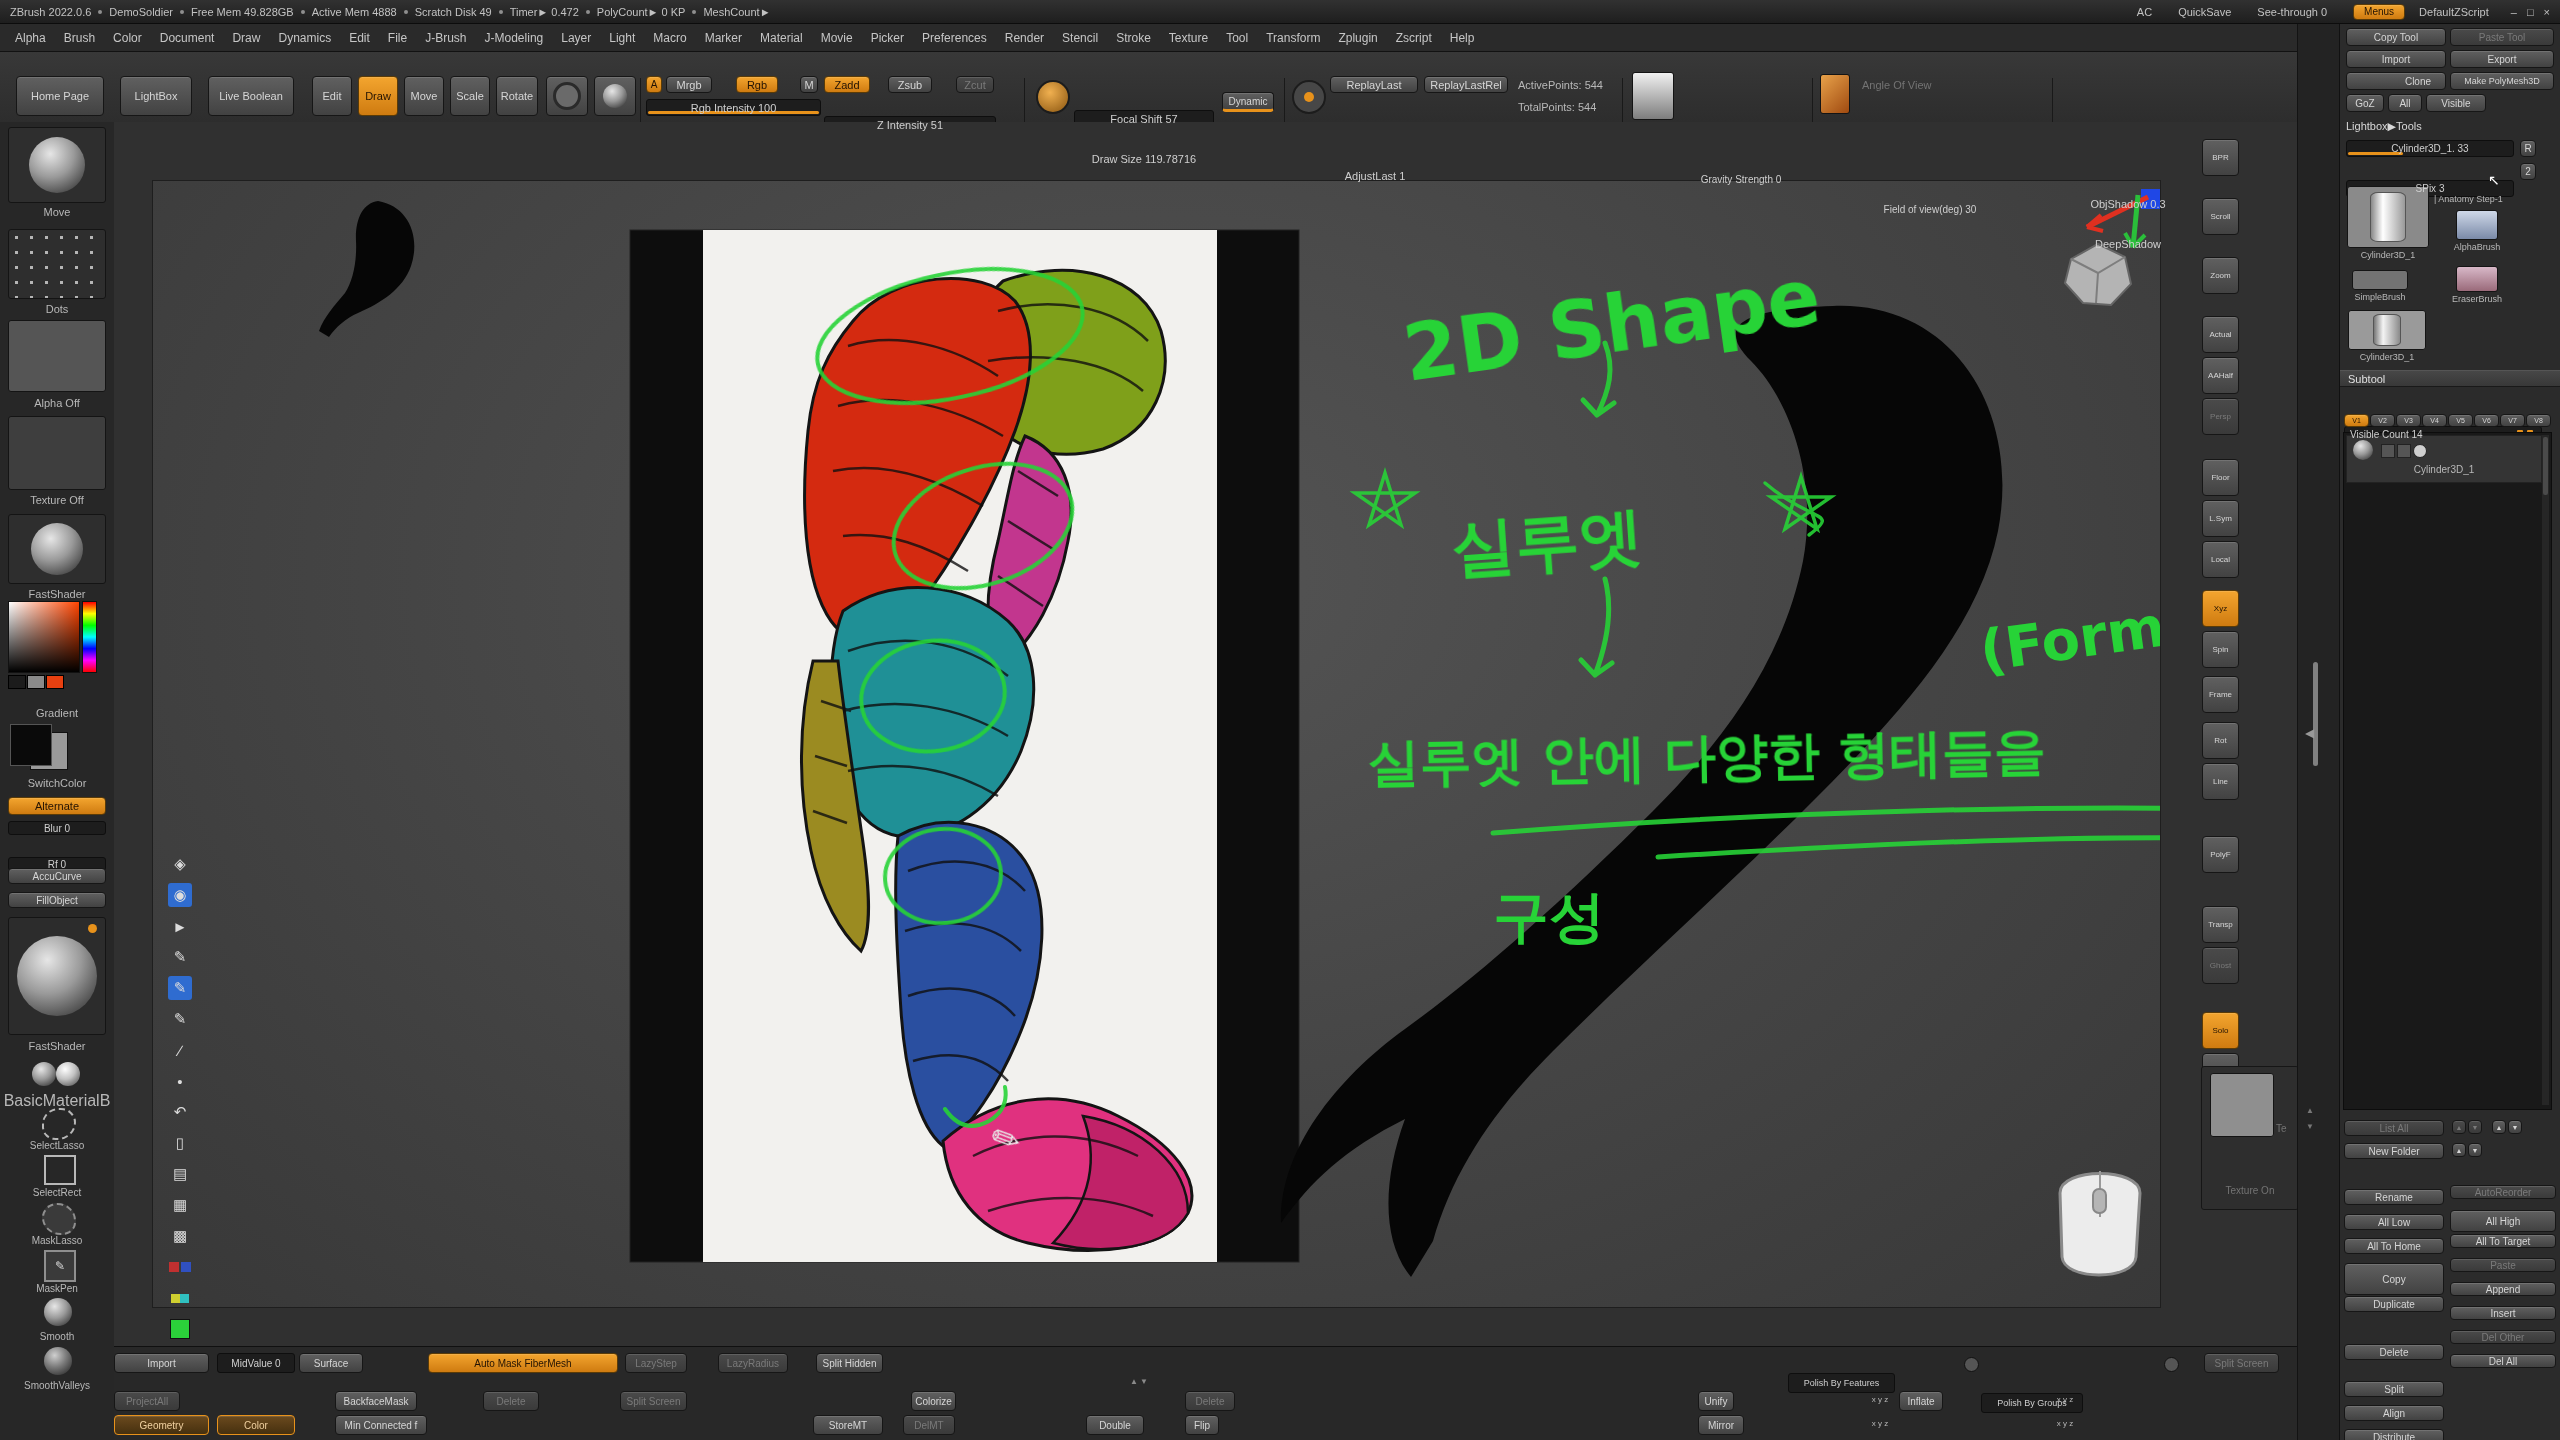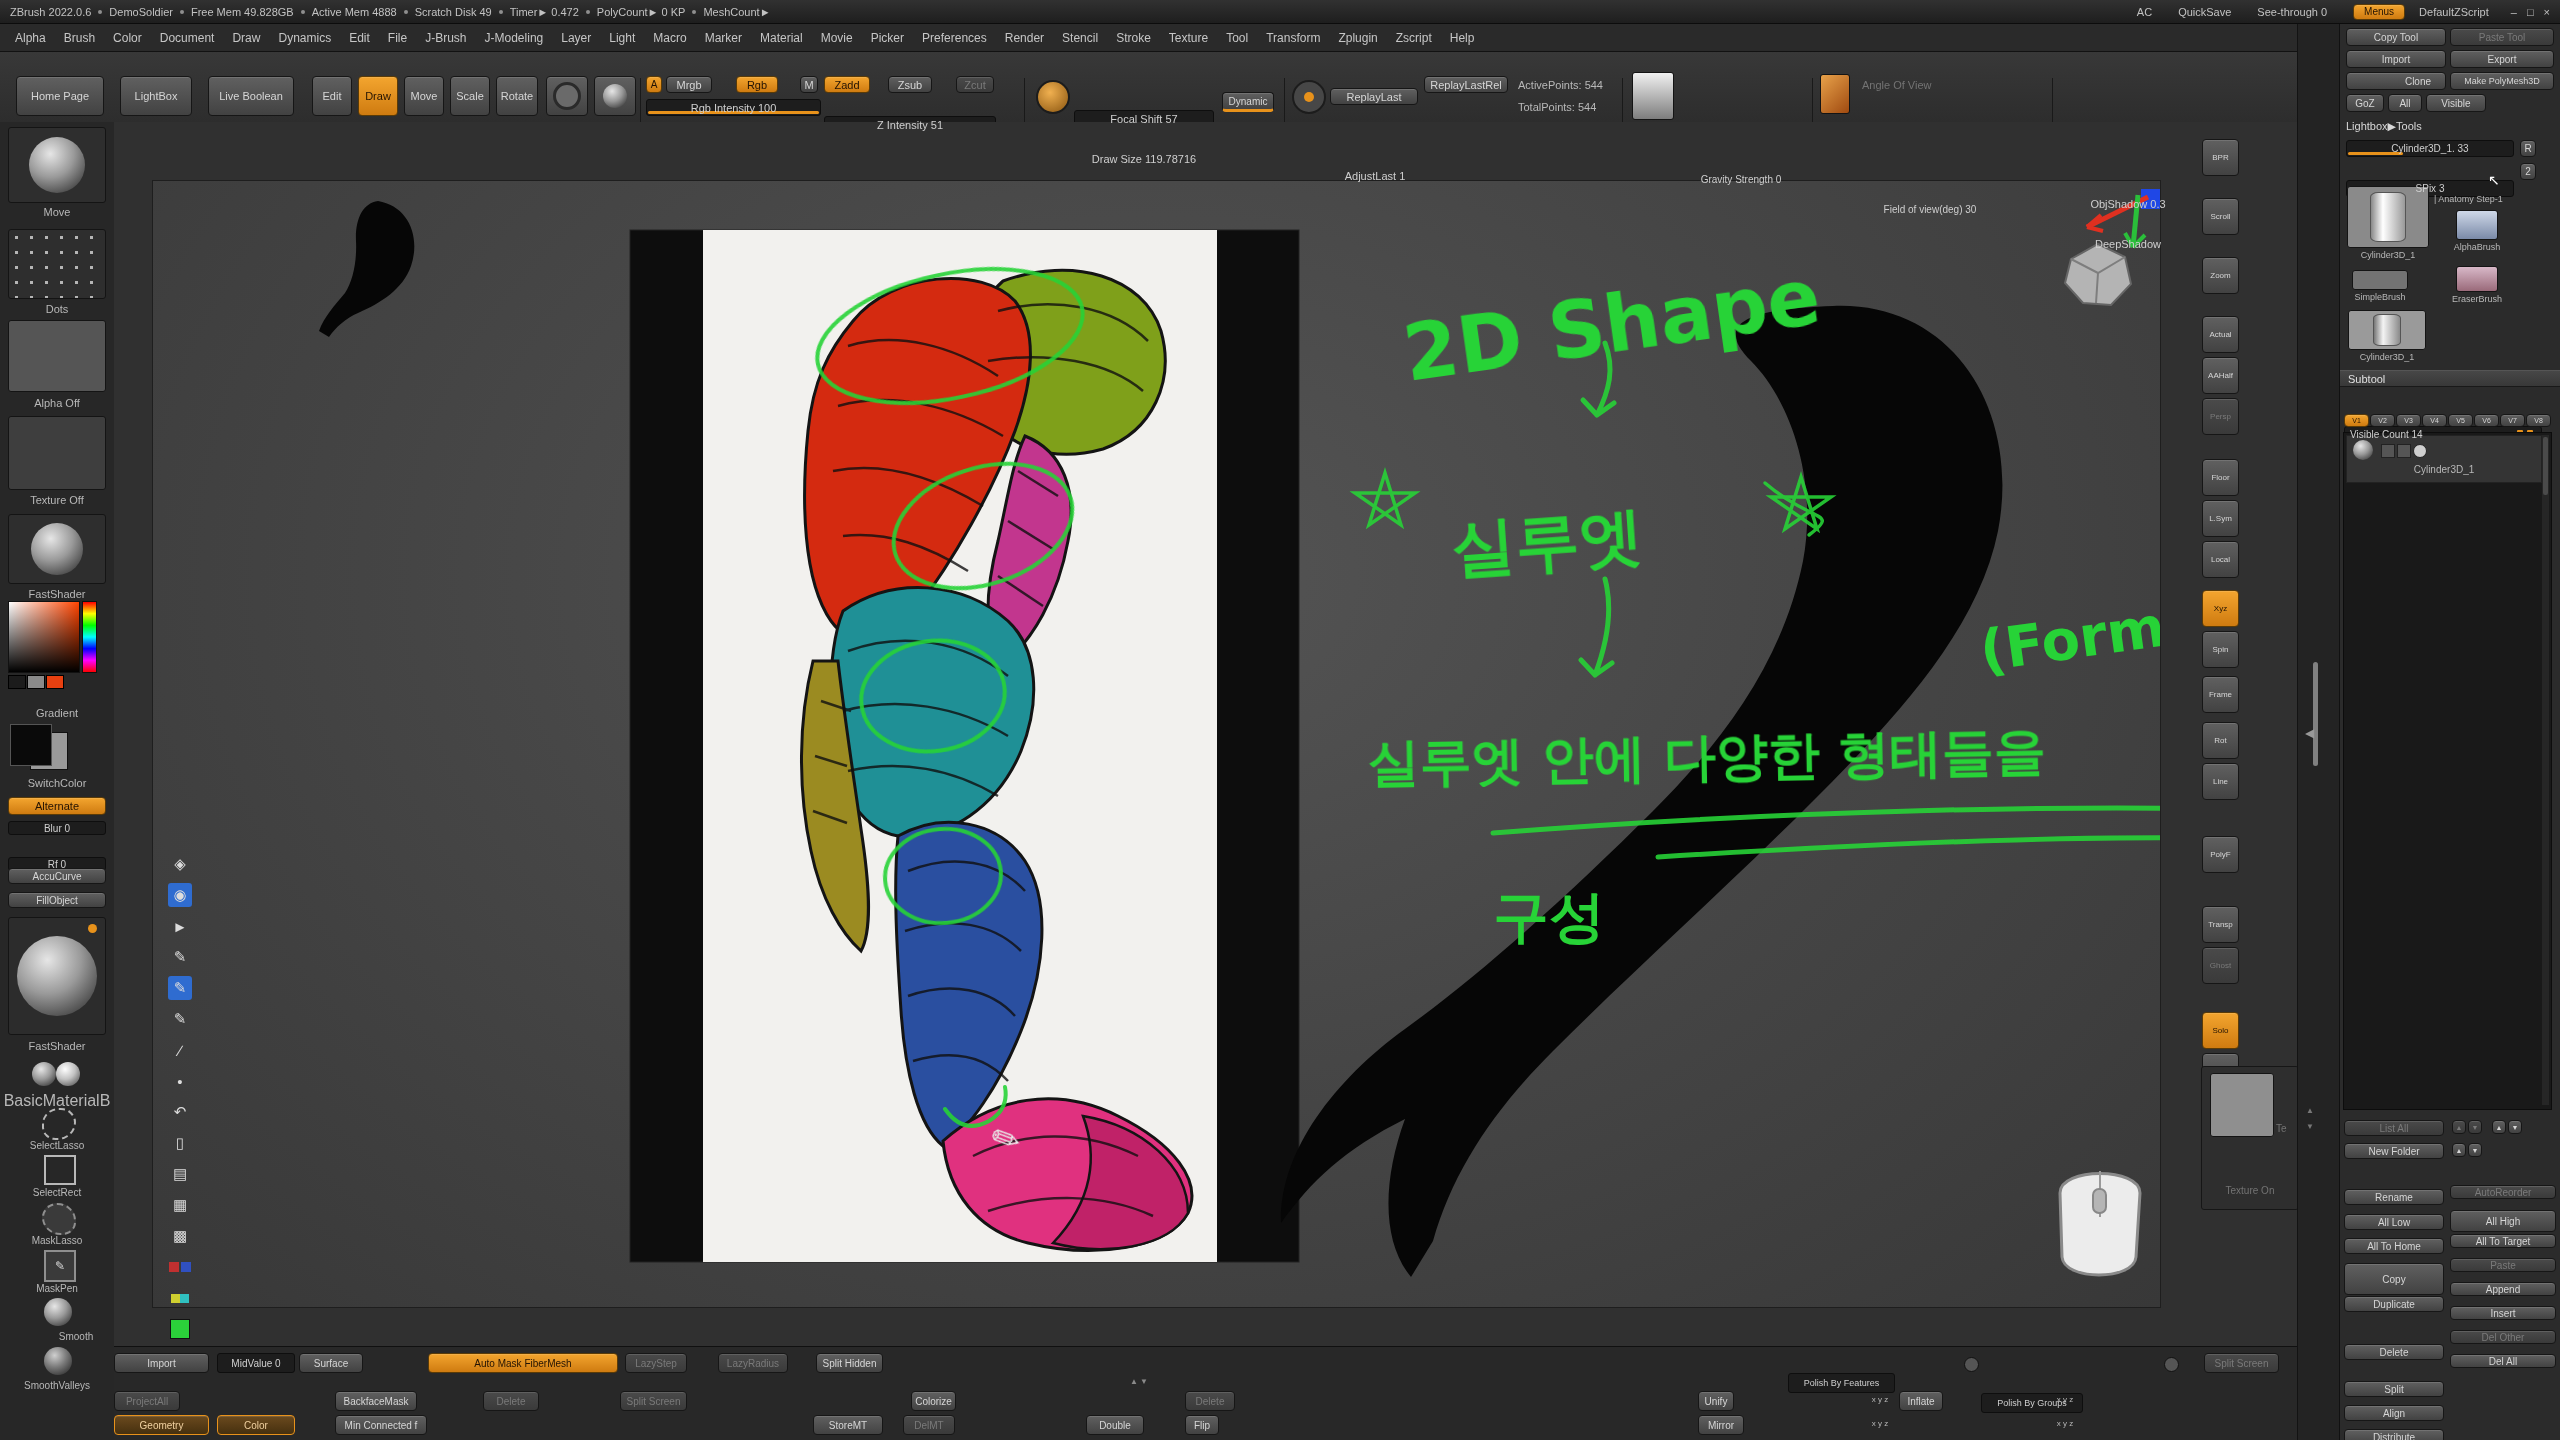--- a/index.html
+++ b/index.html
@@ -131,21 +131,21 @@
       </div>
     <div class="sld ab" style="left:1074px;top:47px;width:140px;height:17px;">
         <i class="fill" style="width:55%"></i>
         <span>Draw Size 119.78716</span>
       </div>
     <div class="btn ab sm" style="left:1222px;top:40px;width:52px;height:20px;border-bottom:3px solid #e8921b;">Dynamic</div>
     <div class="vsep ab" style="left:1284px;top:26px;height:52px;"></div>
     <div class="ab" style="left:1292px;top:28px;width:30px;height:30px;border-radius:50%;background:#474747;border:2px solid #1c1c1c;display:flex;align-items:center;justify-content:center;">
         <i style="width:10px;height:10px;border-radius:50%;background:#e8921b;"></i>
       </div>
-    <div class="btn ab" style="left:1330px;top:36px;width:88px;height:17px;">ReplayLast</div>
+    <div class="btn ab" style="left:1330px;top:24px;width:88px;height:17px;">ReplayLast</div>
     <div class="btn ab" style="left:1424px;top:24px;width:84px;height:17px;">ReplayLastRel</div>
     <div class="sld ab" style="left:1330px;top:47px;width:90px;height:17px;">
         <i class="fill" style="width:6%"></i>
         <span>AdjustLast 1</span>
       </div>
     <div class="lbl ab" style="left:1518px;top:27px;">ActivePoints: 544</div>
     <div class="lbl ab" style="left:1518px;top:49px;">TotalPoints: 544</div>
     <div class="vsep ab" style="left:1622px;top:26px;height:52px;"></div>
     <div class="ab thumb" style="left:1632px;top:20px;width:42px;height:48px;background:linear-gradient(#f0f0f0,#7d7d7d);"></div>
     <div class="sld ab" style="left:1682px;top:34px;width:118px;height:17px;font-size:10px;">
@@ -216,21 +216,21 @@
     <div class="lbl ab" style="left:0;top:970px;width:114px;font-size:16px;">BasicMaterialB</div>
     <div class="ab" style="left:42px;top:986px;width:30px;height:28px;border:2px dashed #b8b8b8;border-radius:50% 45% 55% 40%;"></div>
     <div class="lbl ab" style="left:0;top:1018px;width:114px;font-size:10px;">SelectLasso</div>
     <div class="ab" style="left:44px;top:1033px;width:28px;height:26px;border:2px solid #b8b8b8;"></div>
     <div class="lbl ab" style="left:0;top:1065px;width:114px;font-size:10px;">SelectRect</div>
     <div class="ab" style="left:42px;top:1081px;width:30px;height:28px;border:2px dashed #8f8f8f;border-radius:45% 55% 40% 55%;background:#3a3a3a;"></div>
     <div class="lbl ab" style="left:0;top:1113px;width:114px;font-size:10px;">MaskLasso</div>
     <div class="ab" style="left:44px;top:1128px;width:28px;height:28px;background:#3a3a3a;border:2px solid #8f8f8f;display:flex;align-items:center;justify-content:center;color:#ddd;">✎</div>
     <div class="lbl ab" style="left:0;top:1161px;width:114px;font-size:10px;">MaskPen</div>
     <div class="ab sphere" style="left:44px;top:1176px;width:28px;height:28px;"></div>
-    <div class="lbl ab" style="left:0;top:1209px;width:114px;font-size:10px;padding-left:19px;">Smooth</div>
+    <div class="lbl ab" style="left:0;top:1209px;width:114px;font-size:10px;">Smooth</div>
     <div class="ab sphere" style="left:44px;top:1225px;width:28px;height:28px;background:radial-gradient(circle at 38% 30%,#cfcfcf,#7a7a7a 45%,#2c2c2c 90%);"></div>
     <div class="lbl ab" style="left:0;top:1258px;width:114px;font-size:10px;">SmoothValleys</div>
   </div>
 
   <div class="ab" style="left:114px;top:122px;width:2183px;height:1224px;background:#303030;"></div>
   <div class="ab" style="left:152px;top:180px;width:2007px;height:1126px;border:1px solid #1e1e1e;background:radial-gradient(ellipse at 50% 35%, #545454 0%, #474747 45%, #383838 100%);overflow:hidden;">
     <svg width="2007" height="1126" viewBox="0 0 2007 1126" xmlns="http://www.w3.org/2000/svg">
 
       <g>
         <rect x="477" y="49" width="669" height="1032" fill="#0d0d0d" stroke="#222"></rect>

